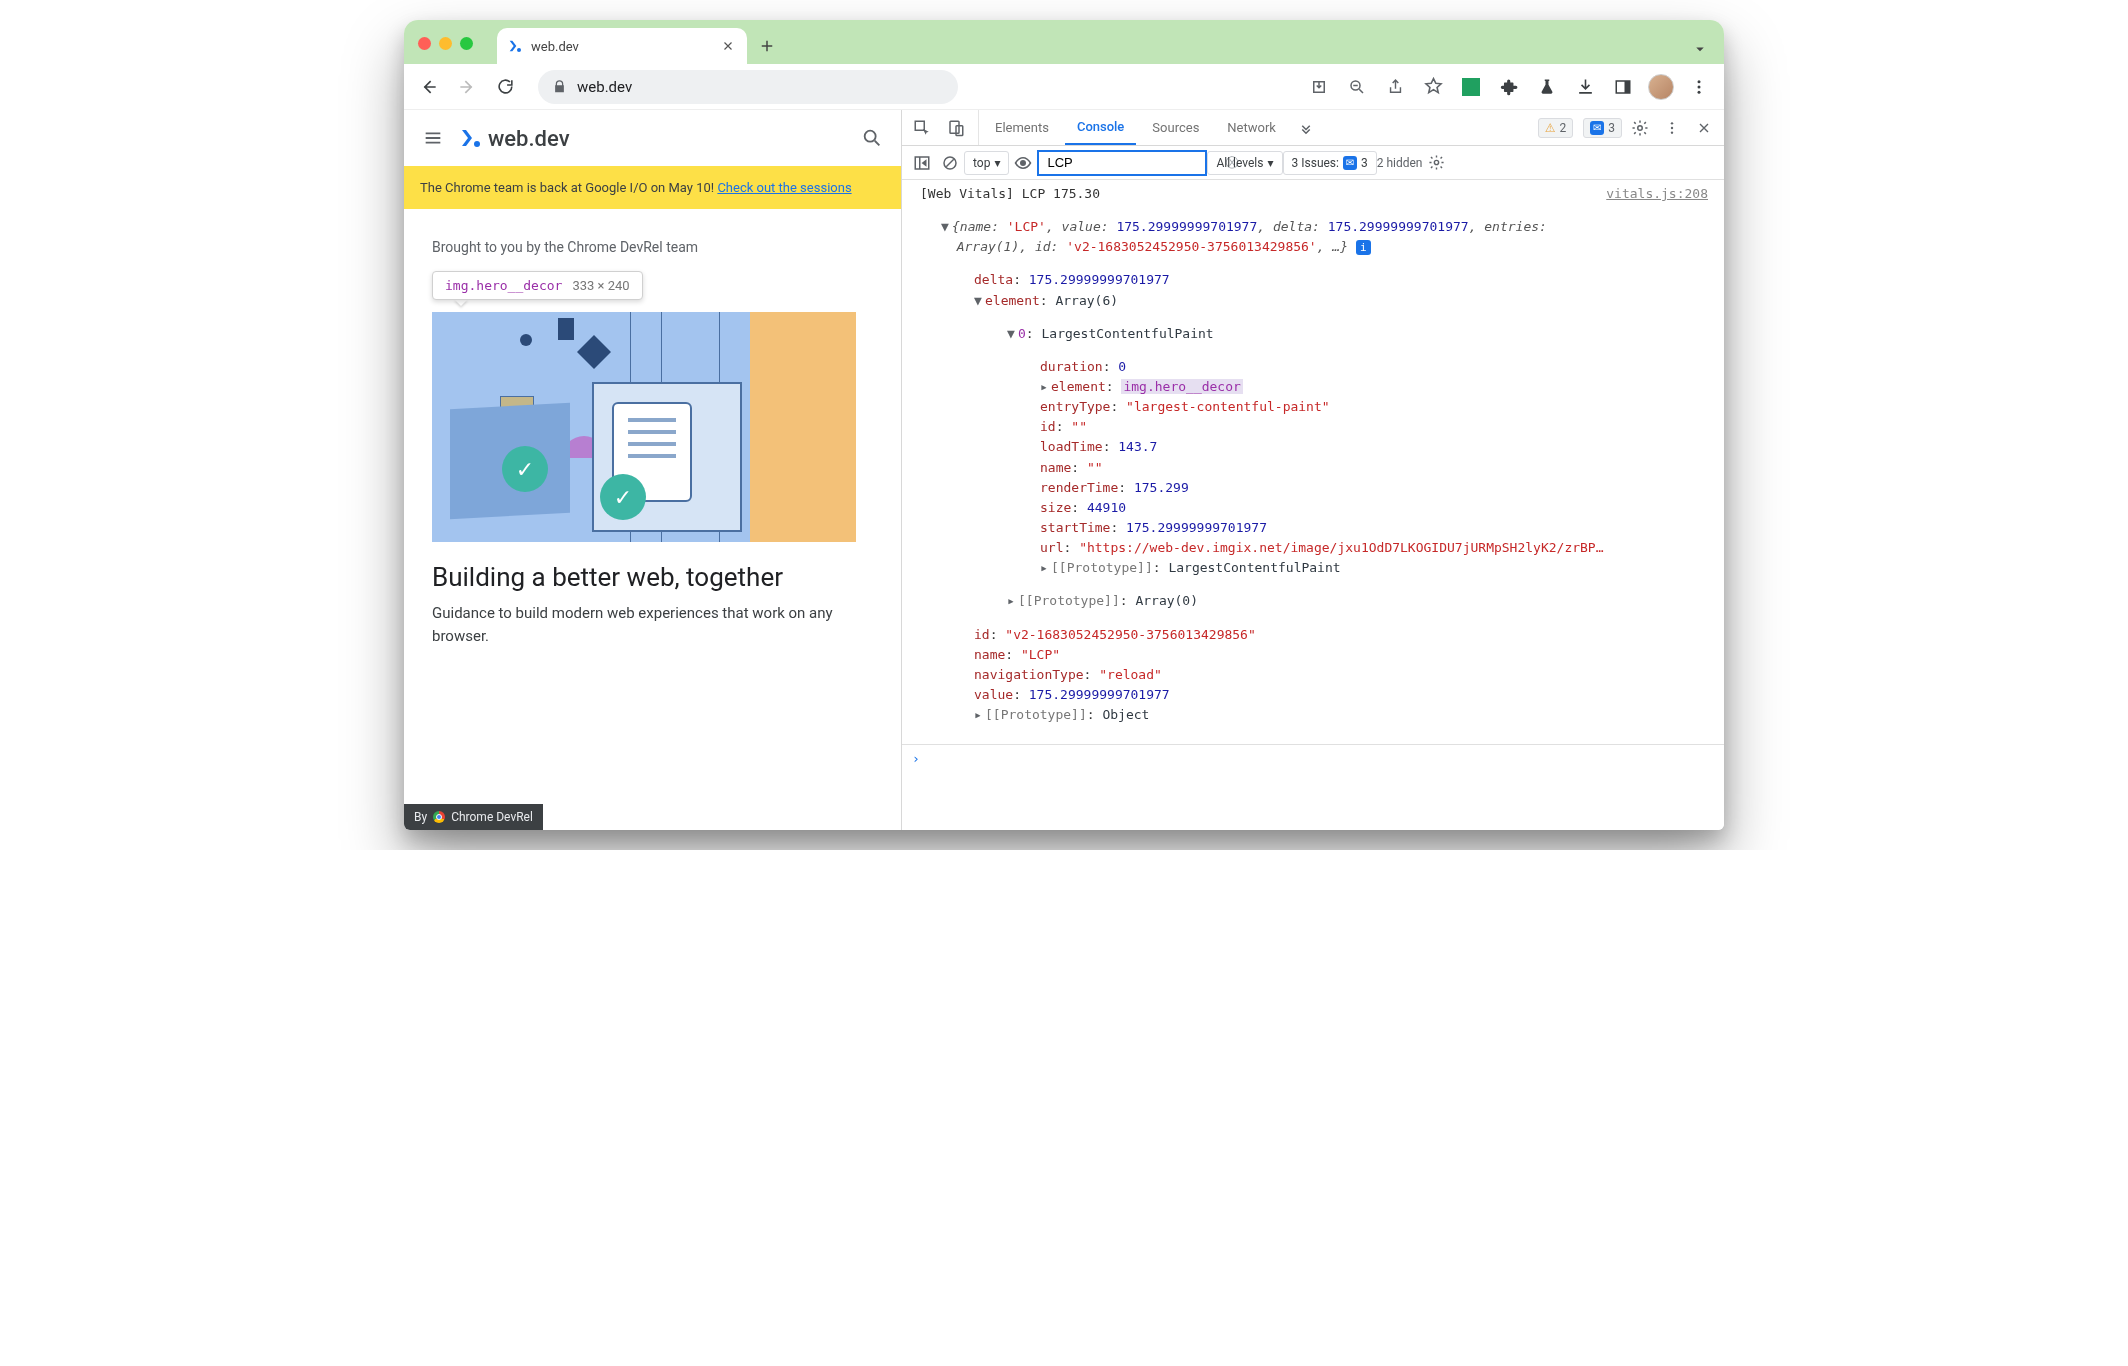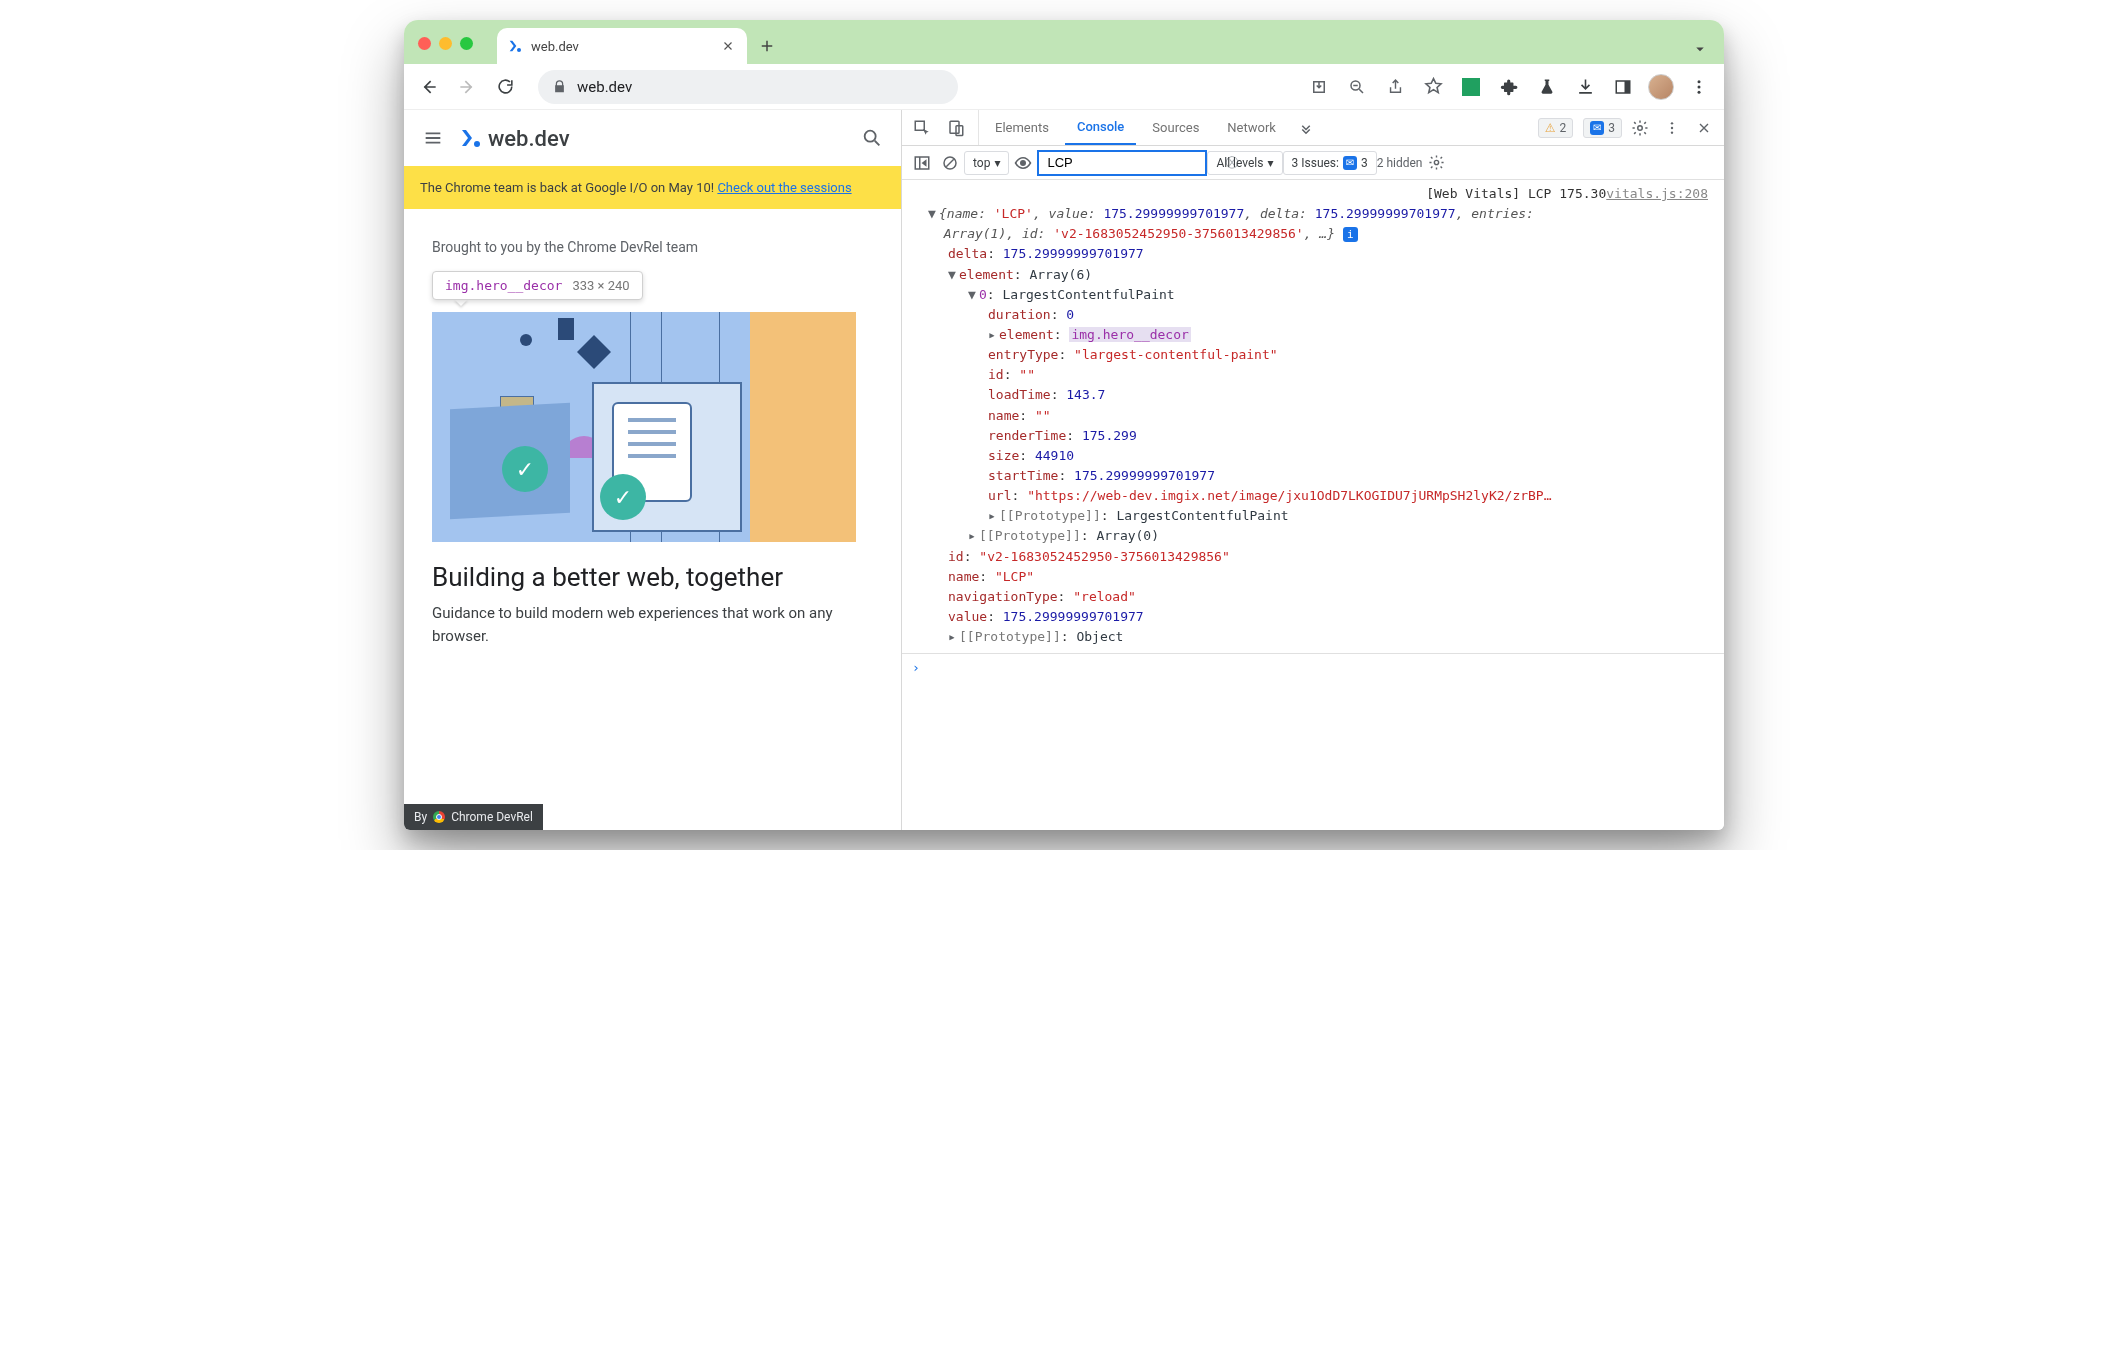--- a/index.html
+++ b/index.html
@@ -82,24 +82,24 @@
   .warn-tri{color:#e8a33d;} .msg-ico{background:#1a73e8; color:#fff; width:14px; height:14px; border-radius:3px; display:inline-flex; align-items:center; justify-content:center; font-size:10px;}
 
   .dt-filter { height:34px; border-bottom:1px solid #e0e0e0; display:flex; align-items:center; padding:0 6px; }
   .filter-box{border:2px solid #1a73e8; height:26px; width:170px; display:flex; align-items:center; padding:0 6px; font-size:13px; color:#202124; background:#fff;}
   .filter-box input{border:none; outline:none; flex:1; font-size:13px; background:transparent;}
   .circle-x{color:#9aa0a6; cursor:pointer;}
   .seg{display:flex; align-items:center; gap:4px; padding:0 8px; height:24px; border:1px solid #dadce0; border-radius:3px; font-size:12px; color:#3c4043; cursor:pointer;}
   .plain{font-size:12px; color:#5f6368;}
 
   .dt-console{flex:1; overflow:auto; font-family: ui-monospace, SFMono-Regular, Menlo, Consolas, monospace; font-size:13px; line-height:1.55; color:#333;}
-  .row1{padding:4px 10px 0 30px; white-space:nowrap; position:relative;text-align:right;}
+  .row1{padding:4px 10px 0 18px; white-space:nowrap; position:relative;}
   .row1 .src{color:#888; text-decoration:underline; float:right; margin-right:6px;}
   .tree{padding: 0 10px 6px 6px;}
-  .tree ul{list-style:none; margin:0; padding-left:20px;}
+  .tree ul{list-style:none; margin:13px; padding-left:20px;}
   .caret{display:inline-block; width:11px; color:#5f6368; user-select:none;}
   .k-maroon{color:#a52a2a;}   
   .k-purple{color:#9a2fa8;}   
   .num{color:#1a1aa6;}
   .str{color:#c62828;}
   .ital{font-style:italic; color:#555;}
   .gray{color:#777;}
   .link{color:#303942;}
   .elem{color:#9a2fa8; background:#e6dff1; padding:0 2px;}
   .info-badge{display:inline-block; width:15px; height:15px; background:#1a73e8; color:#fff; border-radius:3px; text-align:center; font-size:11px; line-height:15px; font-style:normal;}

